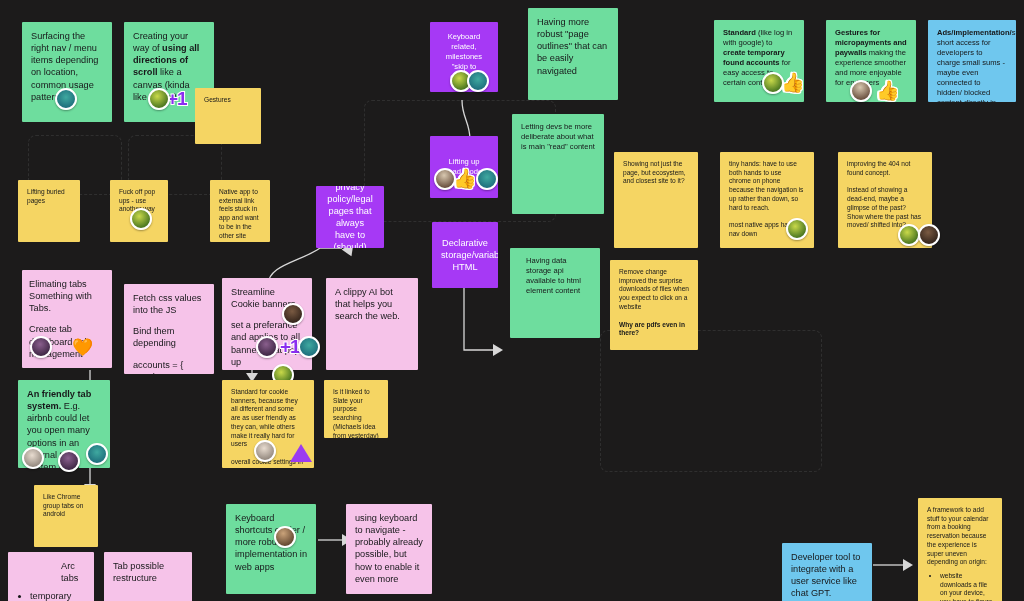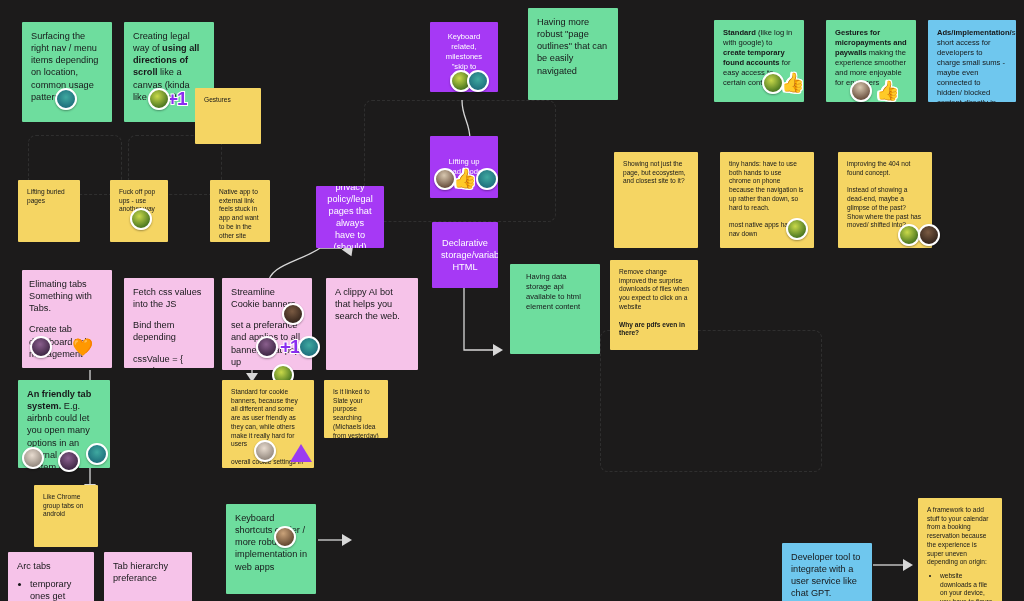--- a/index.html
+++ b/index.html
@@ -96,21 +96,21 @@
   </svg>
 
   <div class="note green s9" style="left:22px;top:22px;width:90px;height:100px;">
     <p>Surfacing the right nav / menu items depending on location, common usage patterns</p>
   </div>
   <div class="stack" style="left:55px;top:88px;">
     <div class="av a3"></div>
   </div>
 
   <div class="note green s9" style="left:124px;top:22px;width:90px;height:100px;">
-    <p><span>Creating legal way of </span><b>using all directions of scroll</b><span> like a canvas (kinda like figjam)</span></p>
+    <p><span>Creating your way of </span><b>using all directions of scroll</b><span> like a canvas (kinda like figjam)</span></p>
   </div>
   <div class="stack" style="left:148px;top:88px;">
     <div class="av a1"></div>
     <span class="plus1">+1</span>
   </div>
 
   <div class="note yellow s7" style="left:195px;top:88px;width:66px;height:56px;">
     <p>Gestures</p>
   </div>
 
@@ -148,20 +148,23 @@
 
   <div class="note purple s8 ctr" style="left:430px;top:136px;width:68px;height:62px;">
     <p>Lifting up "read mode"</p>
   </div>
   <div class="stack" style="left:434px;top:168px;">
     <div class="av a2"></div>
     <span class="thumb">👍</span>
     <div class="av a3" style="margin-left:1px;"></div>
   </div>
 
+  <div class="note green s8" style="left:512px;top:114px;width:92px;height:100px;">
+    <p>Letting devs be more deliberate about what is main "read" content</p>
+  </div>
 
   <div class="note yellow s7" style="left:614px;top:152px;width:84px;height:96px;">
     <p>Showing not just the page, but ecosystem, and closest site to it?</p>
   </div>
 
   <div class="note yellow s7" style="left:720px;top:152px;width:94px;height:96px;">
     <p>tiny hands: have to use both hands to use chrome on phone because the navigation is up rather than down, so hard to reach.</p>
     <p>most native apps have nav down</p>
     <p style="font-weight:bold;">PUT THE NAV DOWN</p>
   </div>
@@ -203,24 +206,24 @@
 
   <div class="note pink s9" style="left:22px;top:270px;width:90px;height:98px;padding-left:7px;">
     <p>Elimating tabs Something with Tabs.</p>
     <p>Create tab dashboard Tab management</p>
   </div>
   <div class="stack" style="left:30px;top:336px;">
     <div class="av a5"></div>
     <span style="font-size:17px;margin-left:20px;color:#f08a7a;">🧡</span>
   </div>
 
-  <div class="note pink s9" style="left:124px;top:278px;width:90px;height:90px;">
+  <div class="note pink s9" style="left:124px;top:284px;width:90px;height:90px;">
     <p>Fetch css values into the JS</p>
     <p>Bind them depending</p>
-    <p style="margin-bottom:0;">cssValue = {</p>
+    <p style="margin-bottom:0;">accounts = {</p>
     <p style="margin:0 0 0 10px;">value : 100,</p>
 
   </div>
 
   <div class="note pink s9" style="left:222px;top:278px;width:90px;height:92px;">
     <p>Streamline Cookie banners</p>
     <p>set a preferance and applies to all banners that pop up</p>
   </div>
   <div class="stack" style="left:282px;top:303px;">
     <div class="av a6"></div>
@@ -231,21 +234,21 @@
     <div class="av a3" style="margin-left:-2px;"></div>
   </div>
   <div class="stack" style="left:272px;top:364px;">
     <div class="av a1"></div>
   </div>
 
   <div class="note pink s9" style="left:326px;top:278px;width:92px;height:92px;">
     <p>A clippy AI bot that helps you search the web.</p>
   </div>
 
-  <div class="note green s8" style="left:510px;top:264px;width:90px;height:90px;padding-left:16px;">
+  <div class="note green s8" style="left:510px;top:248px;width:90px;height:90px;padding-left:16px;">
     <p>Having data storage api available to html element content</p>
   </div>
 
   <div class="note yellow s7" style="left:610px;top:260px;width:88px;height:90px;">
     <p>Remove change improved the surprise downloads of files when you expect to click on a website</p>
     <p style="font-weight:bold;">Why are pdfs even in there?</p>
   </div>
 
   <div class="note green s9" style="left:18px;top:380px;width:92px;height:88px;">
     <p><b>An friendly tab system.</b><span> E.g. airbnb could let you open many options in an internal tab system to go through, instead of using the browser tabs</span></p>
@@ -267,38 +270,41 @@
   <div class="stack" style="left:254px;top:440px;">
     <div class="av a4"></div>
   </div>
   <div class="tri" style="left:290px;top:444px;"></div>
 
   <div class="note yellow s7" style="left:324px;top:380px;width:64px;height:58px;">
     <p>Is it linked to Slate your purpose searching (Michaels idea from yesterday)</p>
   </div>
 
   <div class="note pink s9" style="left:8px;top:552px;width:86px;height:60px;">
-    <p style="margin-bottom:6px;">Arc tabs</p>
+    <p style="margin-bottom:6px;margin-left:44px;">Arc tabs</p>
     <ul>
       <li>temporary ones get deleted after 24 h</li>
 
     </ul>
   </div>
 
   <div class="note pink s9" style="left:104px;top:552px;width:88px;height:60px;">
-    <p>Tab hierarchy preferance</p>
+    <p>Tab possible restructure</p>
   </div>
 
   <div class="note green s9" style="left:226px;top:504px;width:90px;height:90px;">
     <p>Keyboard shortcuts easier / more robust implementation in web apps</p>
   </div>
   <div class="stack" style="left:274px;top:526px;">
     <div class="av a7"></div>
   </div>
 
+  <div class="note pink s9" style="left:346px;top:504px;width:86px;height:90px;">
+    <p>using keyboard to navigate - probably already possible, but how to enable it even more</p>
+  </div>
 
   <div class="note blue s9" style="left:782px;top:543px;width:90px;height:62px;">
     <p>Developer tool to integrate with a user service like chat GPT.</p>
 
   </div>
 
   <div class="note yellow s7" style="left:918px;top:498px;width:84px;height:106px;">
     <p style="margin-bottom:5px;">A framework to add stuff to your calendar from a booking reservation because the experience is super uneven depending on origin:</p>
     <ul>
       <li>website downloads a file on your device, you have to figure out how to import it to your calendar</li>

